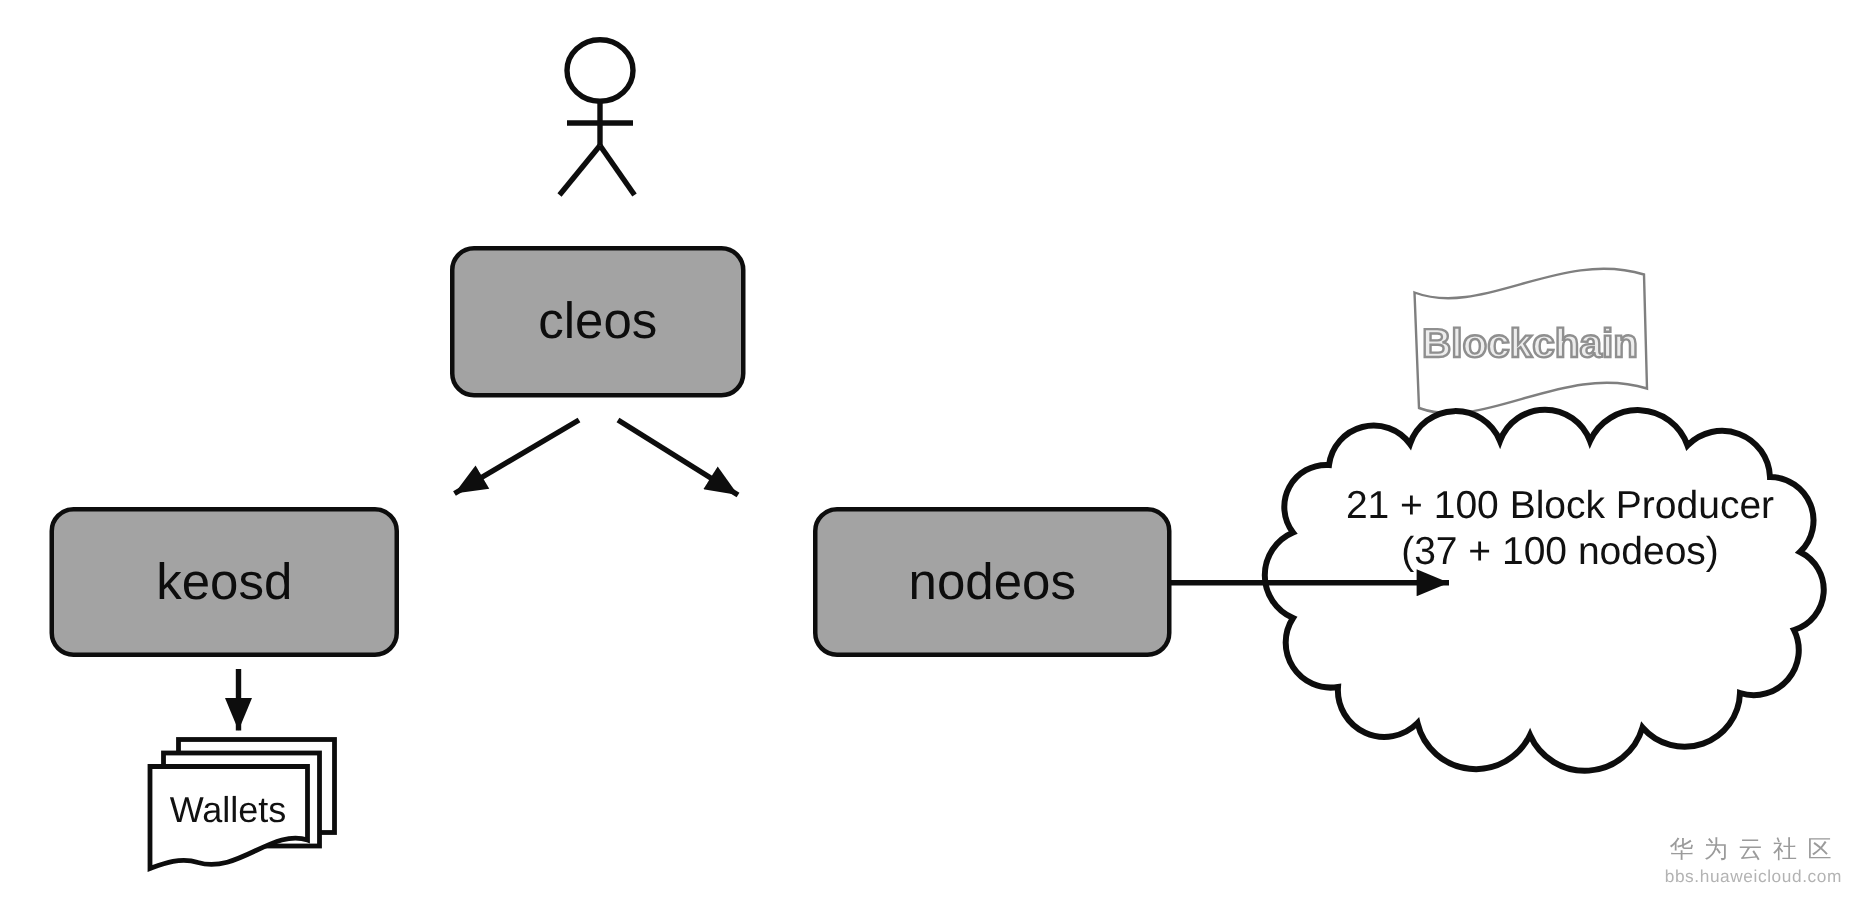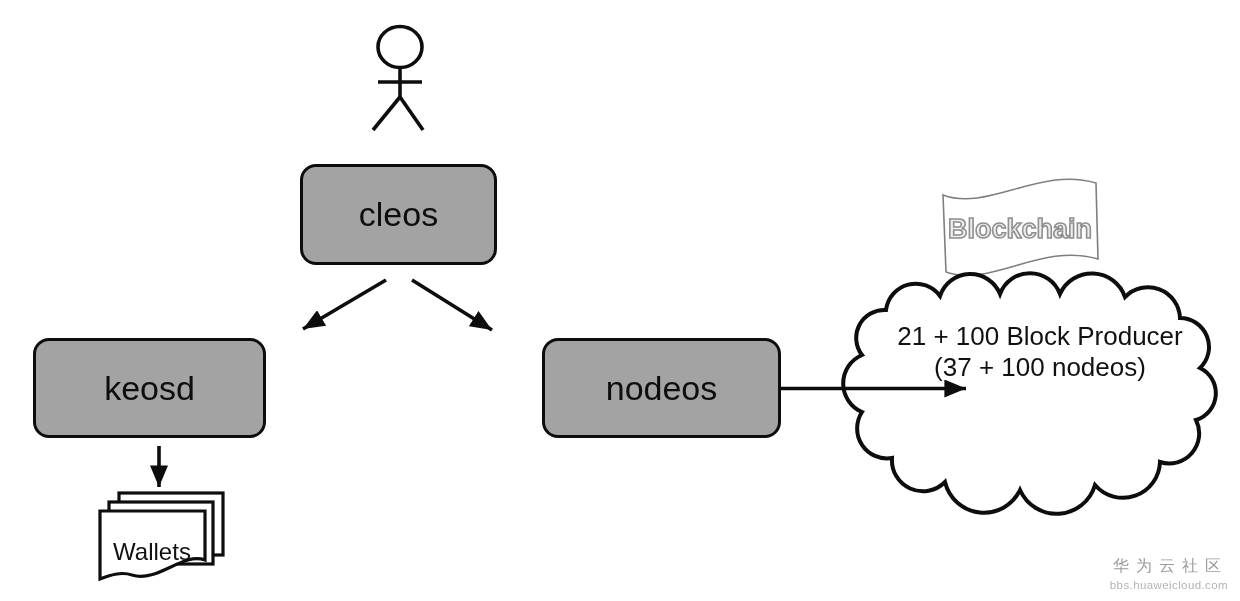--- a/index.html
+++ b/index.html
@@ -44,21 +44,21 @@
     width: 370px;
     text-align: center;
     font-size: 26px;
     line-height: 31px;
     color: #111111;
   }
   .cloud-text span { display: block; }
   .wallets-label {
     position: absolute;
     left: 99px;
-    top: 538px;
+    top: 527px;
     width: 106px;
     text-align: center;
     font-size: 24px;
     color: #111111;
   }
   .watermark {
     position: absolute;
     right: 12px;
     top: 556px;
     text-align: right;

